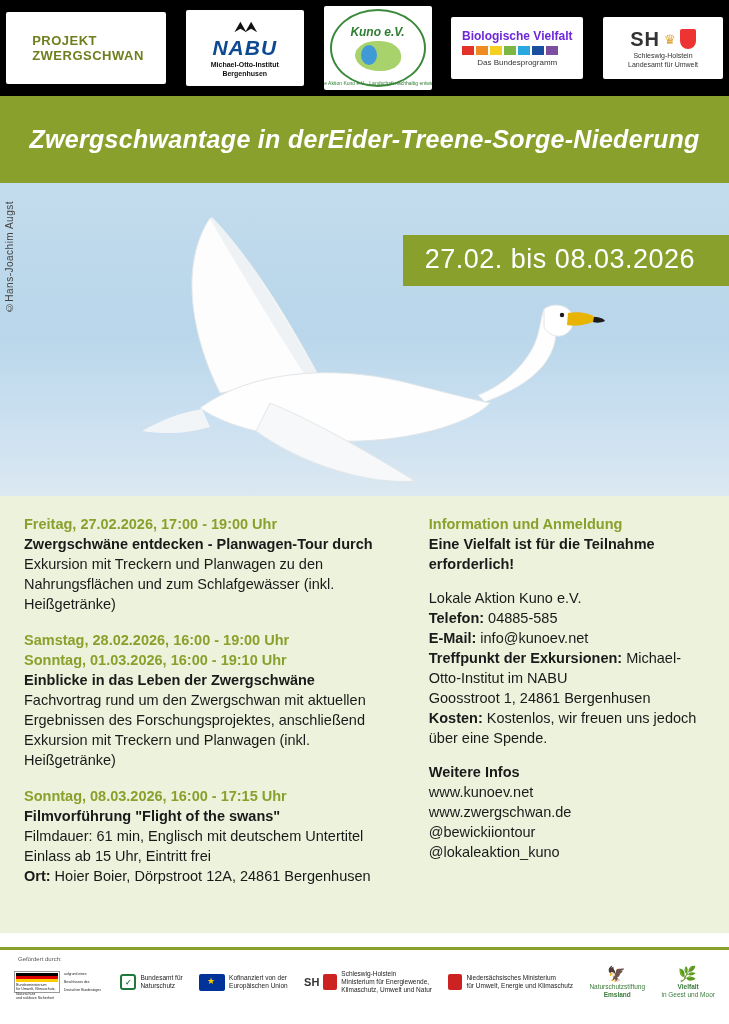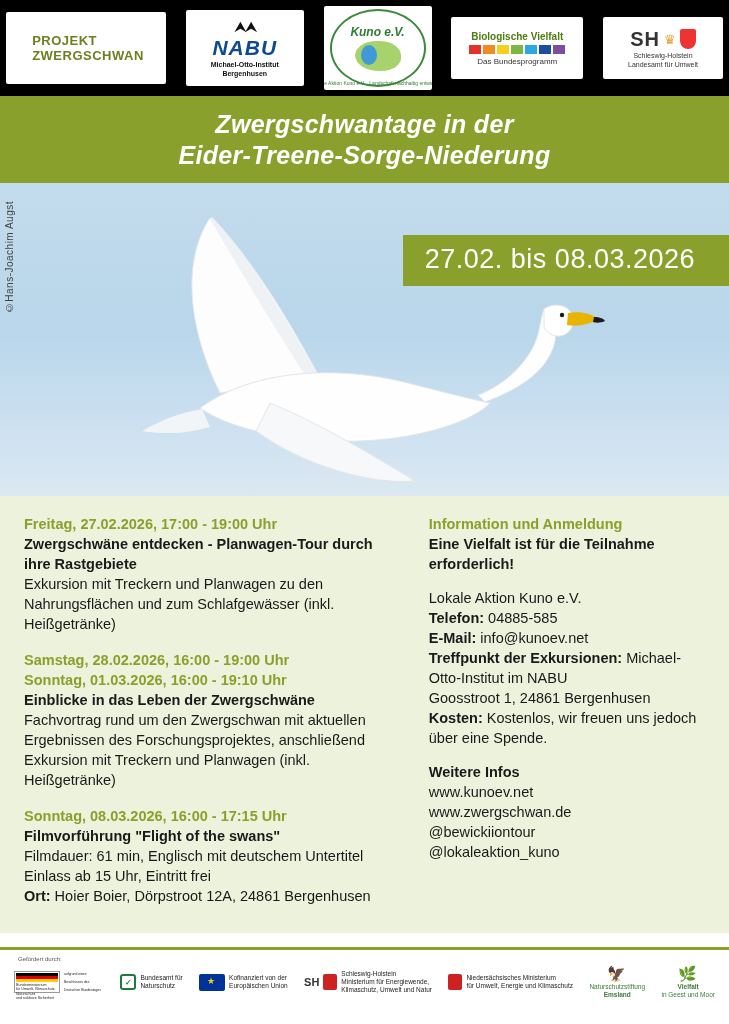--- a/index.html
+++ b/index.html
@@ -47,34 +47,34 @@
   .kuno-ring {
     width:96px;height:78px;border:2px solid #3b8a3b;border-radius:50%;
     display:flex;flex-direction:column;align-items:center;justify-content:center;
     position:relative;
   }
   .kuno-title { color:#2f7d32; font-weight:bold; font-style:italic; font-size:12px; }
   .kuno-blob { width:46px;height:30px;background:#a8d26b;border-radius:50% 50% 45% 55%; position:relative; margin-top:2px;}
   .kuno-blob:after{content:"";position:absolute;left:6px;top:4px;width:16px;height:20px;background:#3f9ad6;border-radius:50%;}
   .kuno-ring-txt { position:absolute; bottom:-1px; font-size:5px; color:#2f7d32; white-space:nowrap; }
 
-  .bio-title { color:#4d7c0f; font-weight:bold; font-size:10px; }
+  .bio-title { color:#6d28d9; font-weight:bold; font-size:12px; }
   .bio-bars { display:flex; gap:2px; margin:3px 0; }
   .bio-bars i { display:block; width:12px;height:9px; }
   .bio-sub { color:#333; font-size:8px; }
 
   .sh-word { color:#333; font-size:20px; font-weight:bold; letter-spacing:1px;}
   .sh-sub { font-size:7px; color:#333; line-height:9px; }
   .sh-shield { width:16px;height:20px;background:#e33; border-radius:2px 2px 8px 8px; }
 
   
   .titleband {
     position:absolute; left:0; top:96px; width:729px; height:87px;
     background:#8aa02c;
-    display:flex; flex-direction:column; align-items:center; justify-content:center;
+    display:flex; align-items:center; justify-content:center;
     color:#ffffff;
   }
   .titleband .t1, .titleband .t2 {
     font-size:25px; font-weight:bold; font-style:italic; line-height:31px; letter-spacing:.3px;
   }
 
   
   .photo {
     position:absolute; left:0; top:183px; width:729px; height:327px;
     background:linear-gradient(180deg,#c3dced 0%, #b9d6ea 45%, #c9dff0 70%, #dfeaf2 100%);
@@ -233,21 +233,20 @@
     <div class="datebadge">27.02. bis 08.03.2026</div>
   </div>
 
   <div class="content">
 
     <div class="col-left">
 
       <div class="block">
         <div class="ev-when">Freitag, 27.02.2026, 17:00 - 19:00 Uhr</div>
         <div class="ev-title">Zwergschwäne entdecken - Planwagen-Tour durch</div>
-        <div class="ev-title">ihre Rastgebiete</div>
         <div class="ev-desc">Exkursion mit Treckern und Planwagen zu den</div>
         <div class="ev-desc">Nahrungsflächen und zum Schlafgewässer (inkl.</div>
         <div class="ev-desc">Heißgetränke)</div>
       </div>
 
       <div class="block">
         <div class="ev-when">Samstag, 28.02.2026, 16:00 - 19:00 Uhr</div>
         <div class="ev-when">Sonntag, 01.03.2026, 16:00 - 19:10 Uhr</div>
         <div class="ev-title">Einblicke in das Leben der Zwergschwäne</div>
         <div class="ev-desc">Fachvortrag rund um den Zwergschwan mit aktuellen</div>

